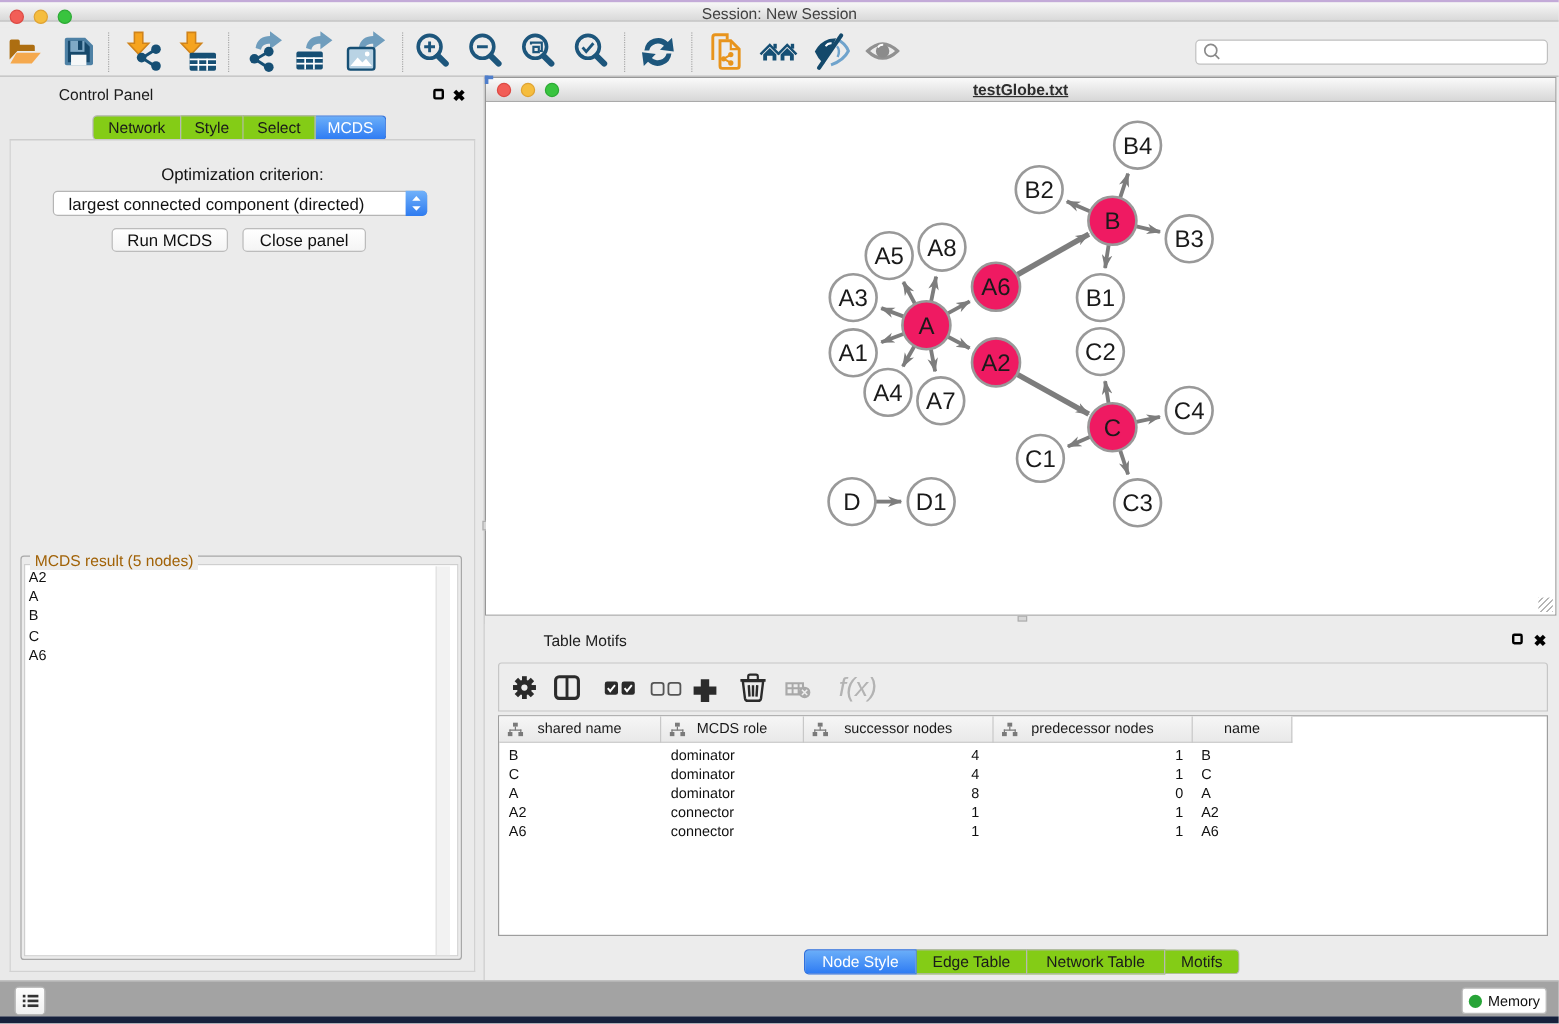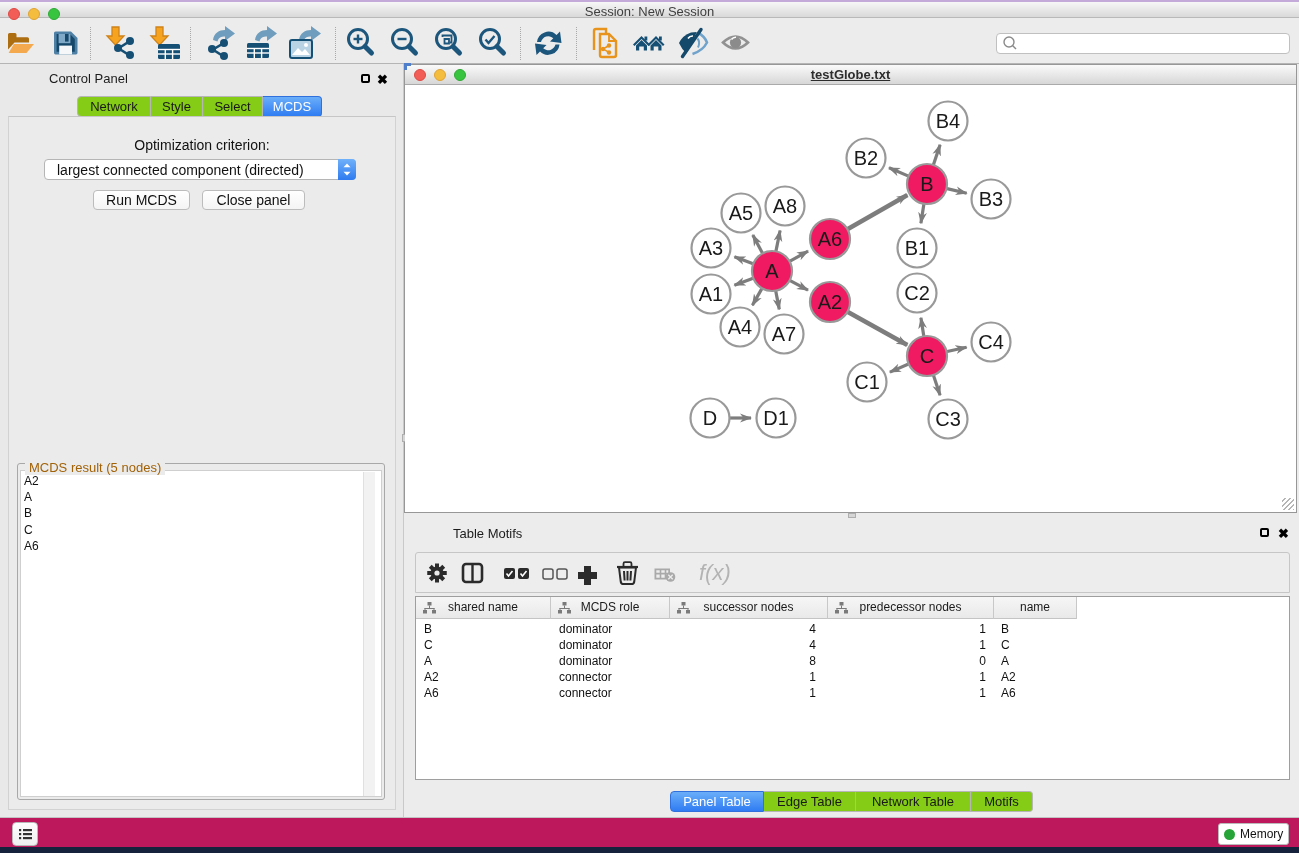--- a/index.html
+++ b/index.html
@@ -24,21 +24,21 @@
 .tab.first{border-left:1px solid #b6b6b6;border-radius:4px 0 0 4px;}
 .tab.last{border-radius:0 4px 4px 0;}
 .tab.sel{background:linear-gradient(#6aaef9,#2f7cf3);color:#fff;border-color:#2f70dd;}
 #cbody{left:8px;top:52px;width:388px;height:694px;background:#ebebeb;border:1px solid #d2d2d2;border-top:1px solid #c6c6c6;}
 button.mac{background:linear-gradient(#ffffff,#f4f4f4);border:1px solid #bcbcbc;border-radius:4px;
   font-family:"Liberation Sans",sans-serif;font-size:14px;color:#111;}
 #groupbox{left:8px;top:346px;width:368px;height:337px;border:1px solid #a8a8a8;border-radius:3px;}
 #grouplabel{left:16px;top:343px;background:#ebebeb;padding:0 4px;font-size:13px;color:#a16207;}
 #mlist{left:2px;top:6px;width:362px;height:327px;background:#fff;border:1px solid #cfcfcf;
   font-size:12px;color:#111;}
-#statusbar{left:0;top:817px;width:1299px;height:30px;background:#be185d;border-top:1px solid #c2c2c2;}
+#statusbar{left:0;top:817px;width:1299px;height:30px;background:#a3a3a3;border-top:1px solid #c2c2c2;}
 #darkstrip{left:0;top:847px;width:1299px;height:6px;background:#16213c;}
 #netwin{left:404px;top:64px;width:893px;height:449px;background:#fff;border:1px solid #979797;}
 #nettitle{left:0;top:0;width:891px;height:20px;background:linear-gradient(#fafafa,#d7d7d7);
   border-bottom:1px solid #aaa;}
 #netcontent{left:0;top:21px;width:891px;height:426px;background:#fff;}
 #tpanel{left:404px;top:520px;width:895px;height:297px;background:#ececec;}
 #ttoolbar{left:11px;top:32px;width:875px;height:41px;background:#ededed;border:1px solid #c6c6c6;border-radius:3px 3px 0 0;}
 #ttable{left:11px;top:76px;width:875px;height:184px;background:#fff;border:1px solid #9e9e9e;}
 #thead{left:0;top:0;width:661px;height:22px;background:linear-gradient(#f6f6f6,#e9e9e9);border-bottom:1px solid #c4c4c4;display:flex;}
 .hcell{height:22px;border-right:1px solid #c8c8c8;position:relative;font-size:12px;color:#1a1a1a;
@@ -447,21 +447,21 @@
     </div>
     <div class="trow" style="left:0;top:88px;width:875px;">
       <span class="abs" style="left:8px;">A6</span>
         <span class="abs" style="left:143px;">connector</span>
         <span class="num" style="left:300px;width:100px;">1</span>
         <span class="num" style="left:470px;width:100px;">1</span>
         <span class="abs" style="left:585px;">A6</span>
     </div>
   </div>
   <div class="tabrow" style="left:266px;top:271px;">
-    <div class="tab sel first" style="width:94px;">Panel Table</div>
+    <div class="tab sel first" style="width:94px;">Node Style</div>
     <div class="tab" style="width:92px;">Edge Table</div>
     <div class="tab" style="width:115px;">Network Table</div>
     <div class="tab last" style="width:62px;">Motifs</div>
   </div>
 </div>
 <div class="abs" id="statusbar">
   <div class="abs" style="left:12px;top:4px;width:26px;height:24px;background:linear-gradient(#fefefe,#f0f0f0);border:1px solid #b9b9b9;border-radius:4px;">
     <svg width="24" height="22" viewBox="0 0 24 22">
         <g fill="#333">
           <rect x="6" y="6" width="2.2" height="2.2"></rect>

